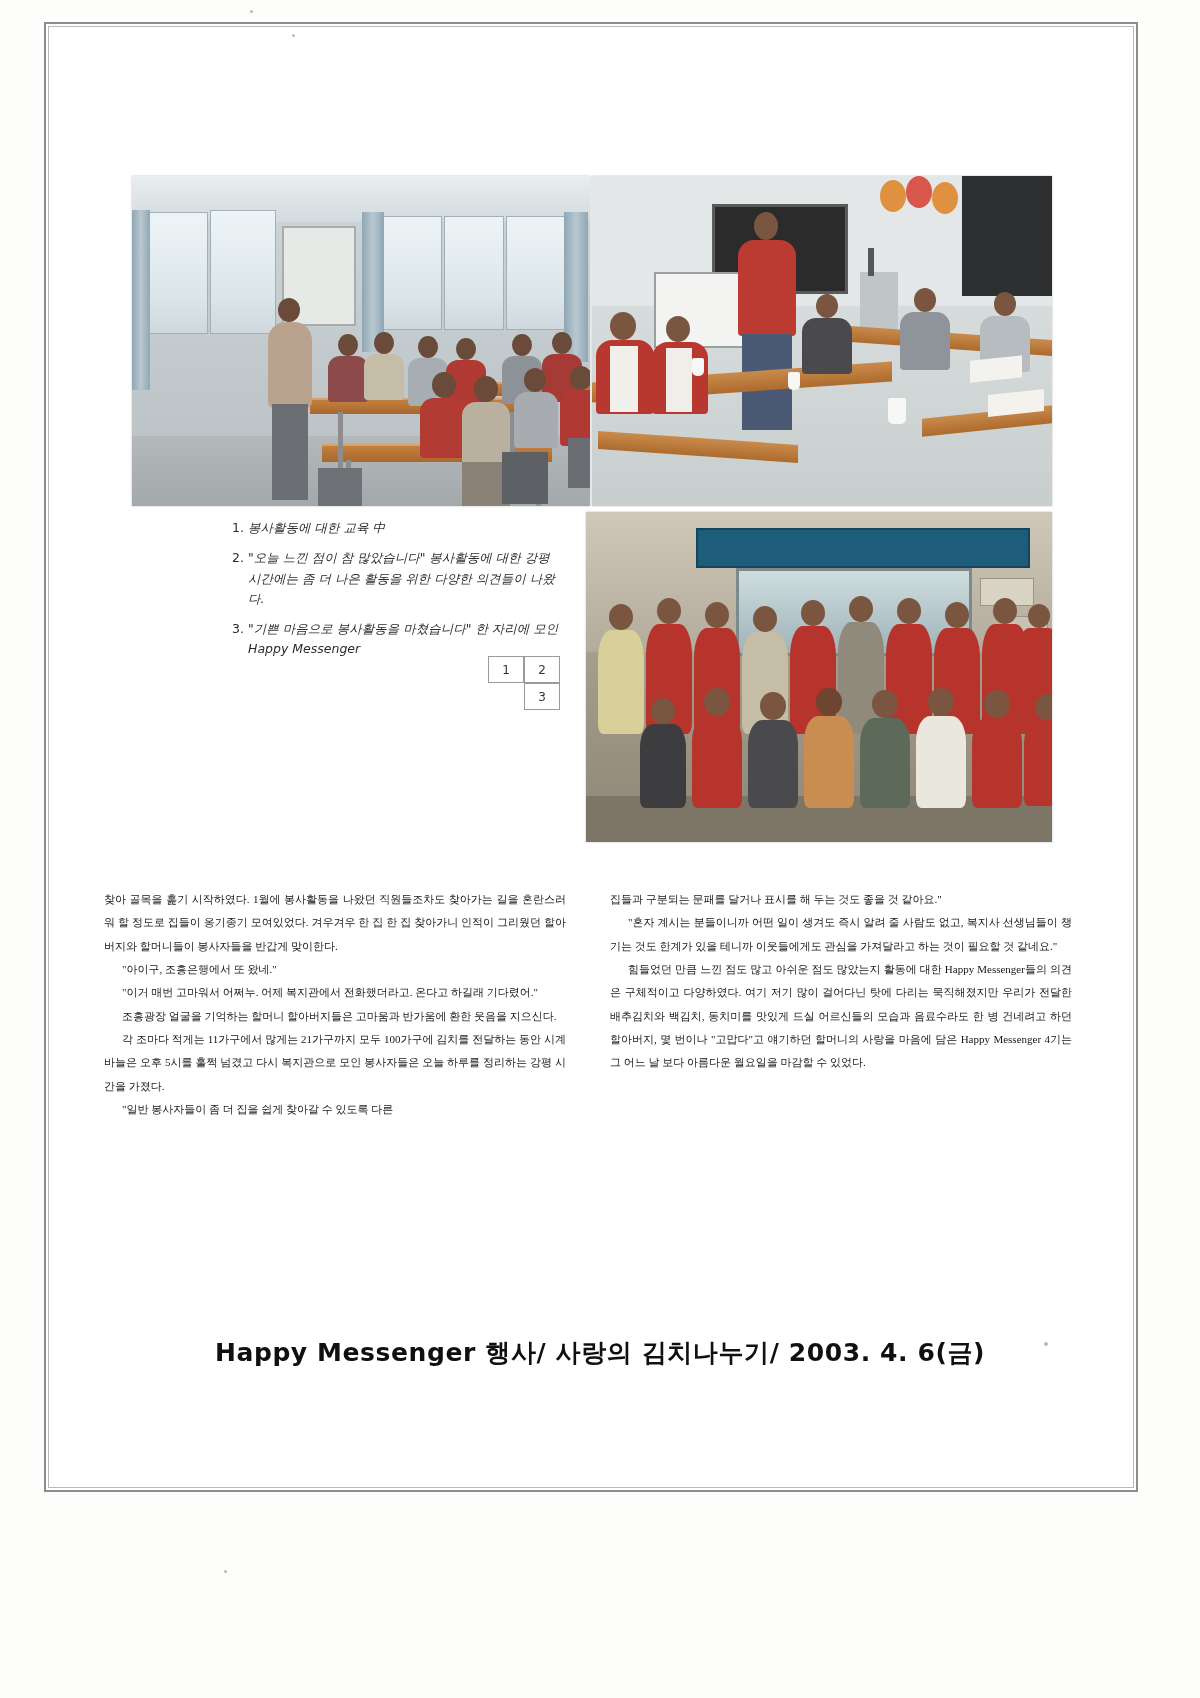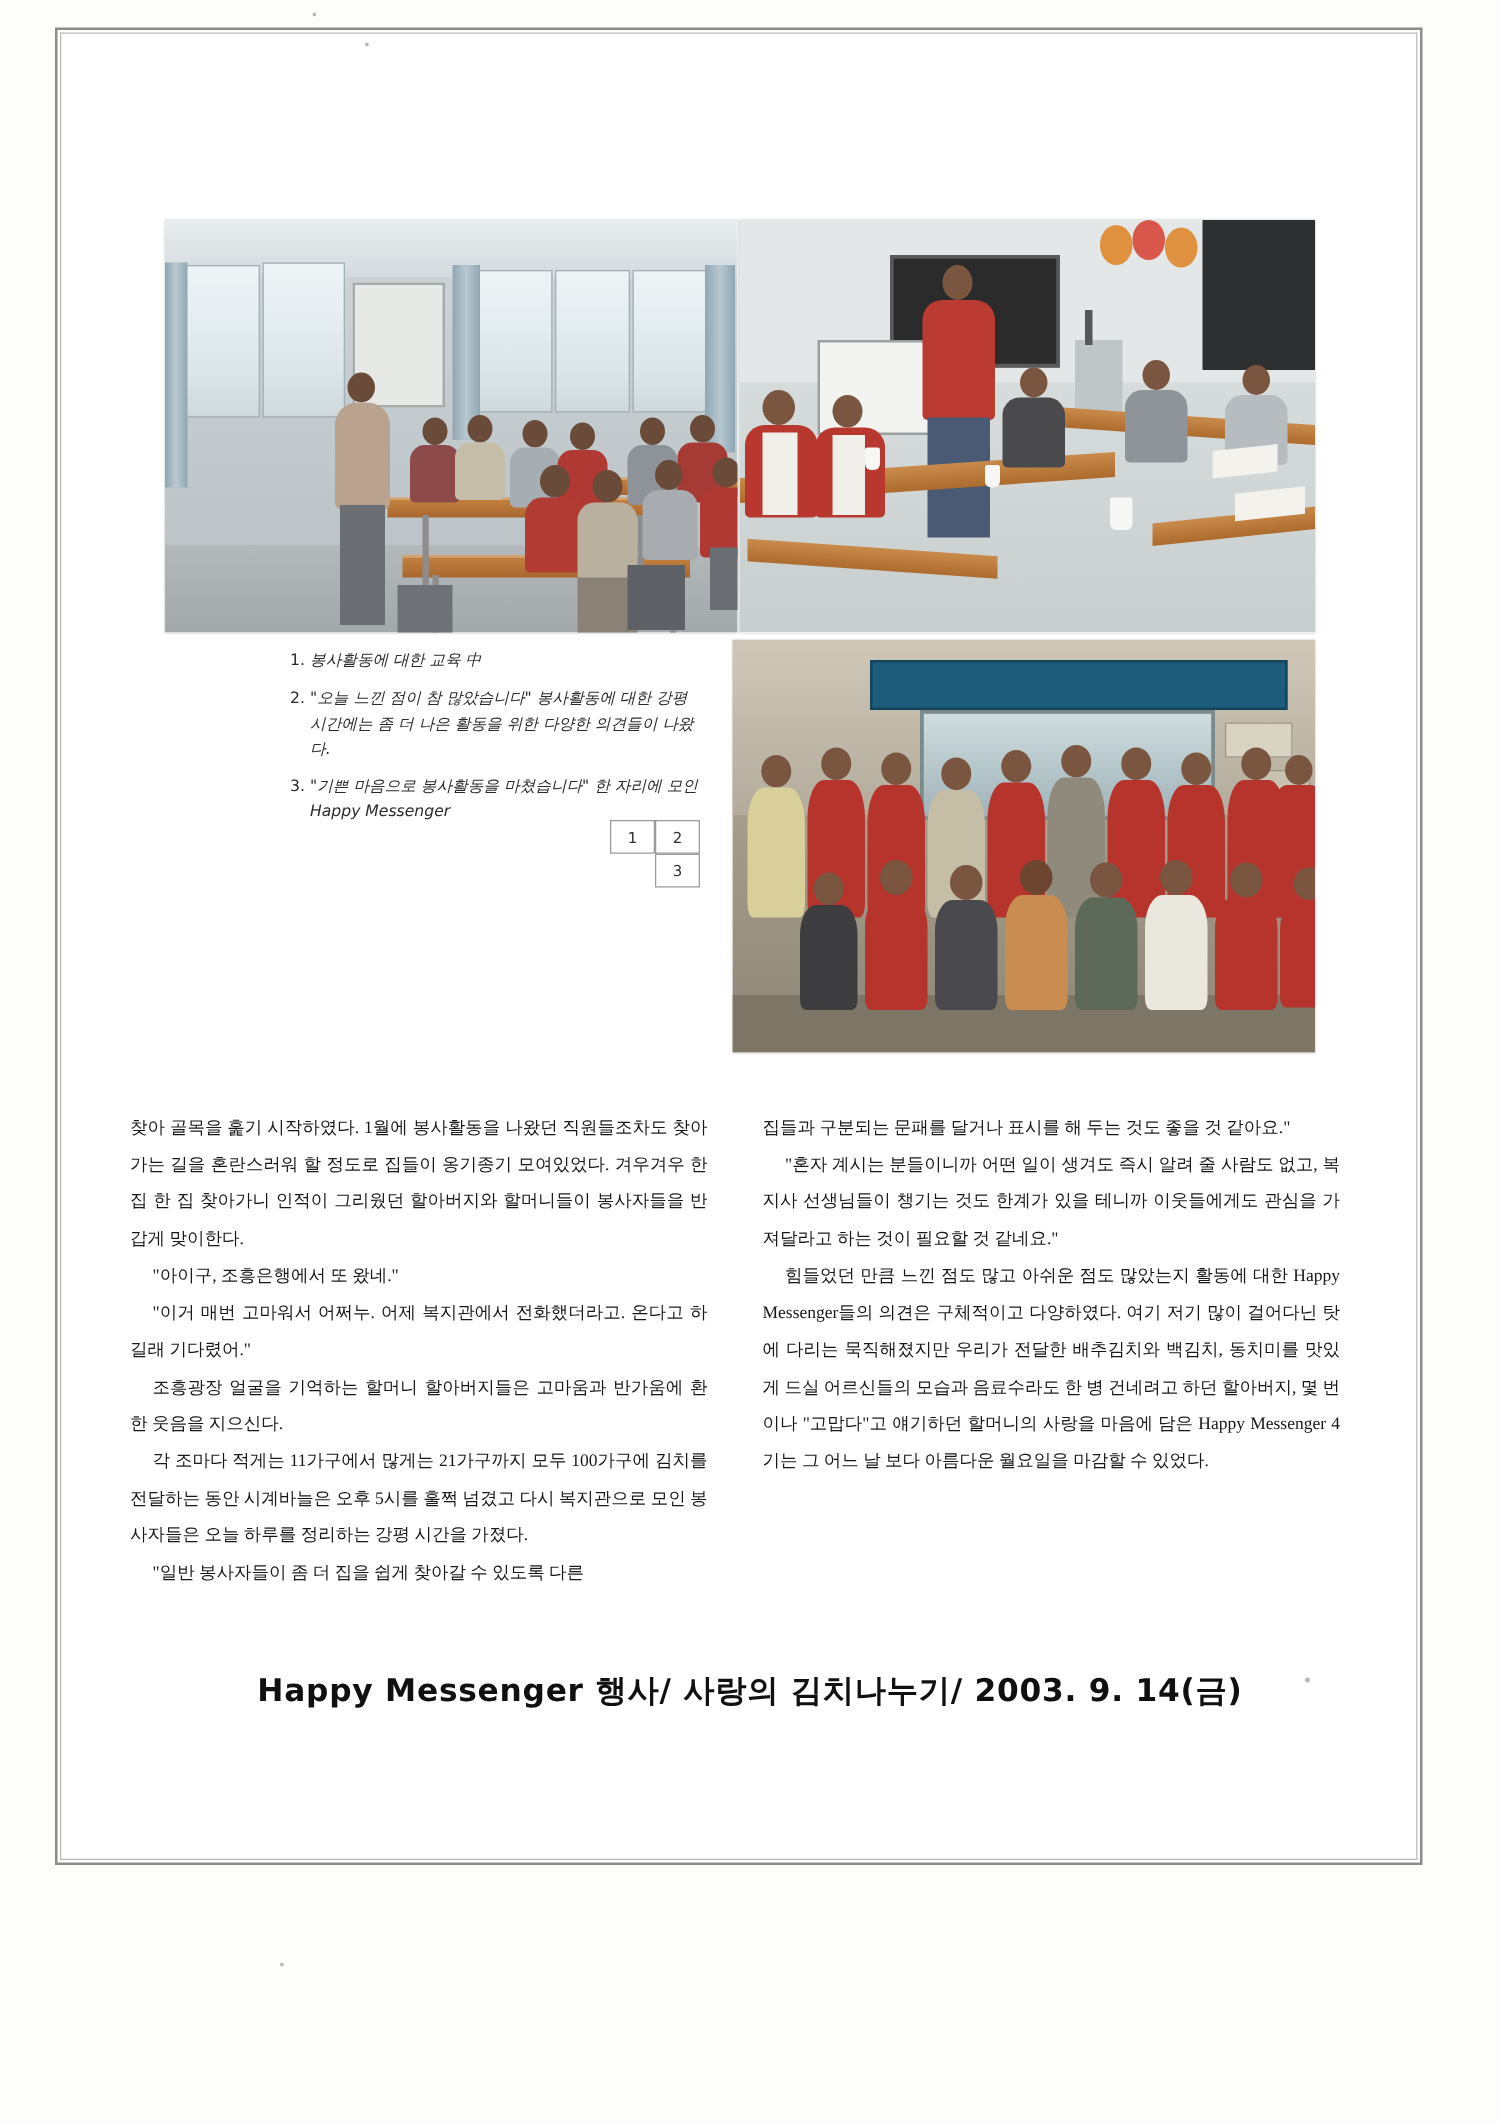--- a/index.html
+++ b/index.html
@@ -148,21 +148,21 @@
     left: 104px;
     top: 888px;
     width: 968px;
     height: 440px;
   }
   .col {
     position: absolute;
     top: 0;
     width: 462px;
     font-family: "Liberation Serif", "DejaVu Serif", serif;
-    font-size: 14px;
+    font-size: 11px;
     line-height: 2.12;
     color: #17171a;
     text-align: justify;
   }
   .col.left { left: 0; }
   .col.right { left: 506px; }
   .col p { margin: 0; }
   .col p.ind { text-indent: 18px; }
   .col p.gap { }
 
@@ -426,21 +426,21 @@
       <p class="ind">"일반 봉사자들이 좀 더 집을 쉽게 찾아갈 수 있도록 다른</p>
     </div>
     <div class="col right">
       <p>집들과 구분되는 문패를 달거나 표시를 해 두는 것도 좋을 것 같아요."</p>
       <p class="ind">"혼자 계시는 분들이니까 어떤 일이 생겨도 즉시 알려 줄 사람도 없고, 복지사 선생님들이 챙기는 것도 한계가 있을 테니까 이웃들에게도 관심을 가져달라고 하는 것이 필요할 것 같네요."</p>
       <p class="ind gap">힘들었던 만큼 느낀 점도 많고 아쉬운 점도 많았는지 활동에 대한 Happy Messenger들의 의견은 구체적이고 다양하였다. 여기 저기 많이 걸어다닌 탓에 다리는 묵직해졌지만 우리가 전달한 배추김치와 백김치, 동치미를 맛있게 드실 어르신들의 모습과 음료수라도 한 병 건네려고 하던 할아버지, 몇 번이나 "고맙다"고 얘기하던 할머니의 사랑을 마음에 담은 Happy Messenger 4기는 그 어느 날 보다 아름다운 월요일을 마감할 수 있었다.</p>
     </div>
   </div>
 
   <div class="footer">
-    <div class="line1">Happy Messenger 행사/ 사랑의 김치나누기/ 2003. 9. 14(금)</div>
+    <div class="line1">Happy Messenger 행사/ 사랑의 김치나누기/ 2003. 4. 6(금)</div>
   </div>
 
   <div class="speck" style="left:250px;top:10px;width:3px;height:3px;"></div>
   <div class="speck" style="left:292px;top:34px;width:3px;height:3px;"></div>
   <div class="speck" style="left:224px;top:1570px;width:3px;height:3px;"></div>
   <div class="speck" style="left:1044px;top:1342px;width:4px;height:4px;"></div>
 
 </div>
 
 </body></html>

